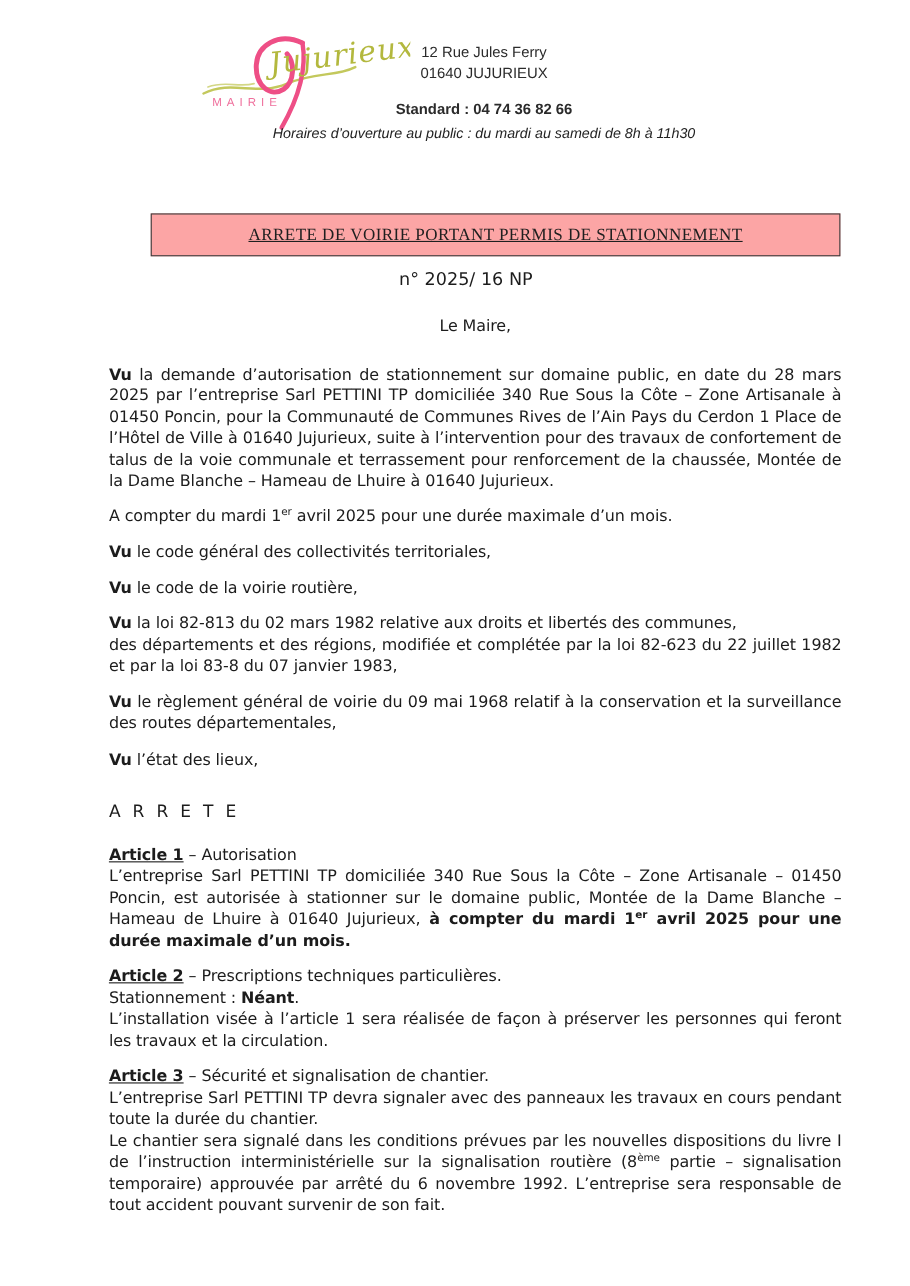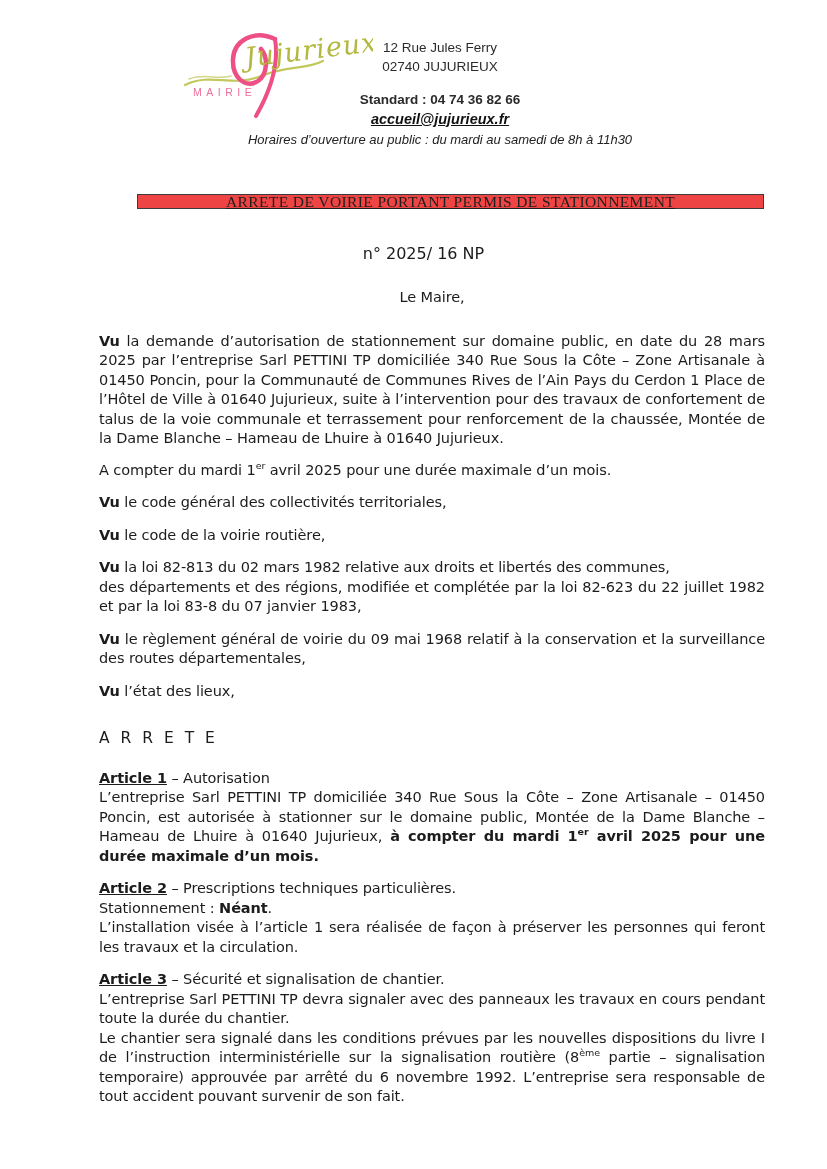--- a/index.html
+++ b/index.html
@@ -28,22 +28,22 @@
   .contact .phone-line { font-weight:bold;margin-top:15px; }
   .contact .email-line a {
     font-weight:bold; font-style:italic;
     text-decoration:underline; color:#111111;
     font-size:14.5px; cursor:pointer;
   }
   .contact .hours-line { font-style:italic; font-size:13px; margin-top:2px; color:#222; }
 
   
   .title-box {
-    position:absolute; left:137px; top:194px; width:627px; height:15px;
-    border:1px solid #3c3c3c; background:#ef4444;
+    position:absolute; left:137px; top:194px; width:627px; height:39px;
+    border:1px solid #3c3c3c; background:#fca5a5;
     display:flex; align-items:center; justify-content:center;
   }
   .title-box .title {
     font-family:"Liberation Serif", serif;
     font-size:15.5px; letter-spacing:0.4px;
     text-decoration:underline; color:#1f1f1f; white-space:nowrap;
   }
   .doc-number {
     position:absolute; left:20px; top:244px; width:807px;
     text-align:center; font-size:16px; color:#1c1c1c;
@@ -76,23 +76,22 @@
     <path d="M2,55 C28,42 50,58 78,46 C105,35 122,40 140,31" fill="none" stroke="#c3c85c" stroke-width="2.2" stroke-linecap="round"></path>
     <path d="M6,49 C22,43 34,50 48,46" fill="none" stroke="#d3d786" stroke-width="1.5" stroke-linecap="round"></path>
     <path d="M92,9 C70,-1 51,11 50,29 C49,48 63,59 75,51 C85,44 85,27 78,19" fill="none" stroke="#ee4f86" stroke-width="4.5" stroke-linecap="round"></path>
     <path d="M92,9 C95,27 92,53 73,86" fill="none" stroke="#ee4f86" stroke-width="4" stroke-linecap="round"></path>
     <text class="logo-script" x="63" y="37" transform="rotate(-7 63 37)" font-size="27" letter-spacing="1" fill="#b3b83e">Jujurieux</text>
     <text x="10" y="66" font-size="10.5" letter-spacing="4.5" fill="#ef6f9c" font-family="Liberation Sans, sans-serif">MAIRIE</text>
   </svg>
 
   <div class="contact">
     <div>12 Rue Jules Ferry</div>
-    <div>02740 JUJURIEUX</div>
+    <div>01640 JUJURIEUX</div>
     <div class="phone-line">Standard : 04 74 36 82 66</div>
-    <div class="email-line"><a>accueil@jujurieux.fr</a></div>
     <div class="hours-line">Horaires d’ouverture au public : du mardi au samedi de 8h à 11h30</div>
   </div>
 
   <div class="title-box">
     <span class="title">ARRETE DE VOIRIE PORTANT PERMIS DE STATIONNEMENT</span>
   </div>
   <div class="doc-number">n° 2025/ 16 NP</div>
 
   <div class="doc-body">
 

